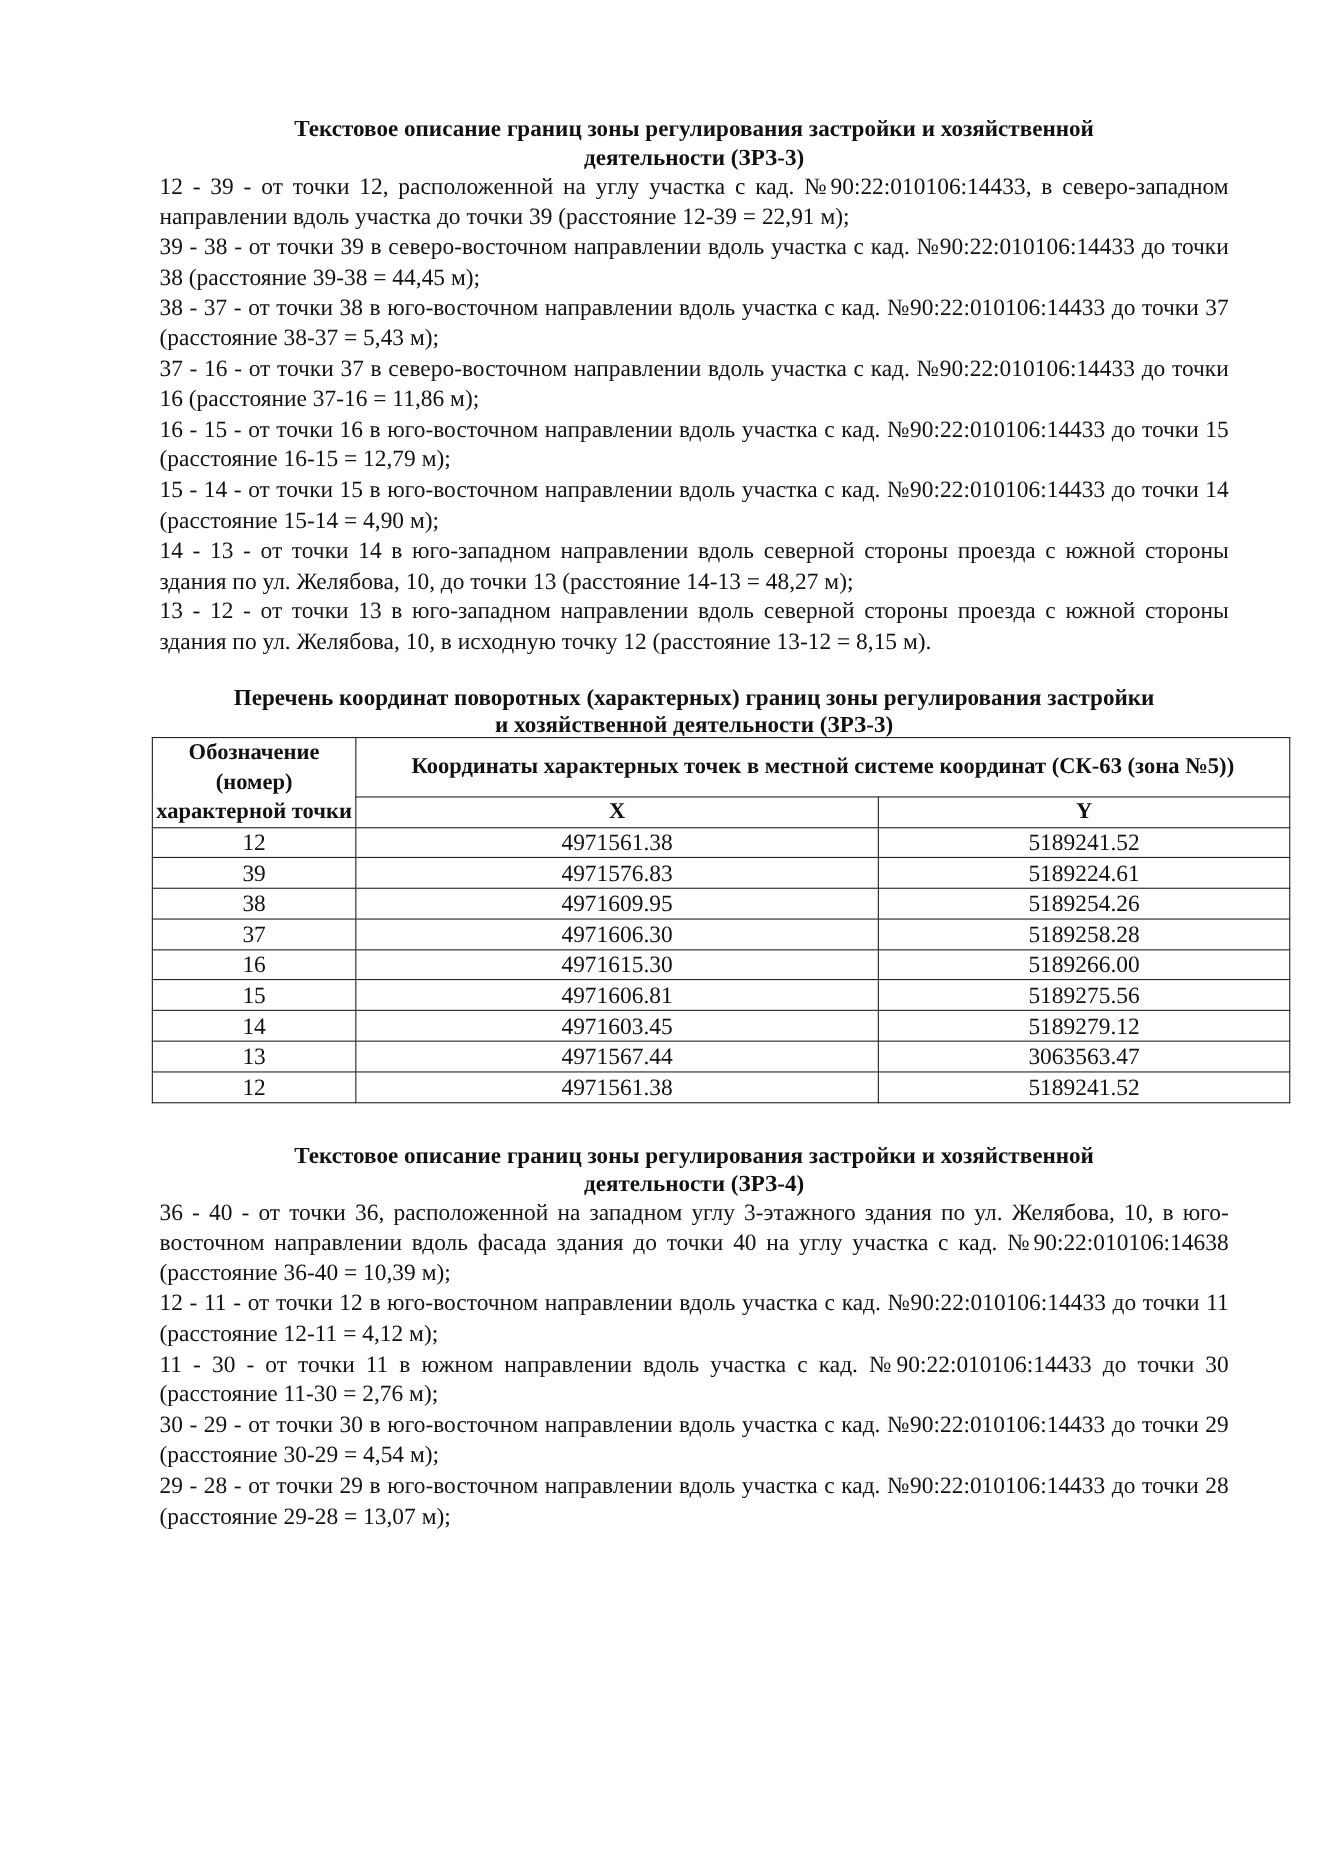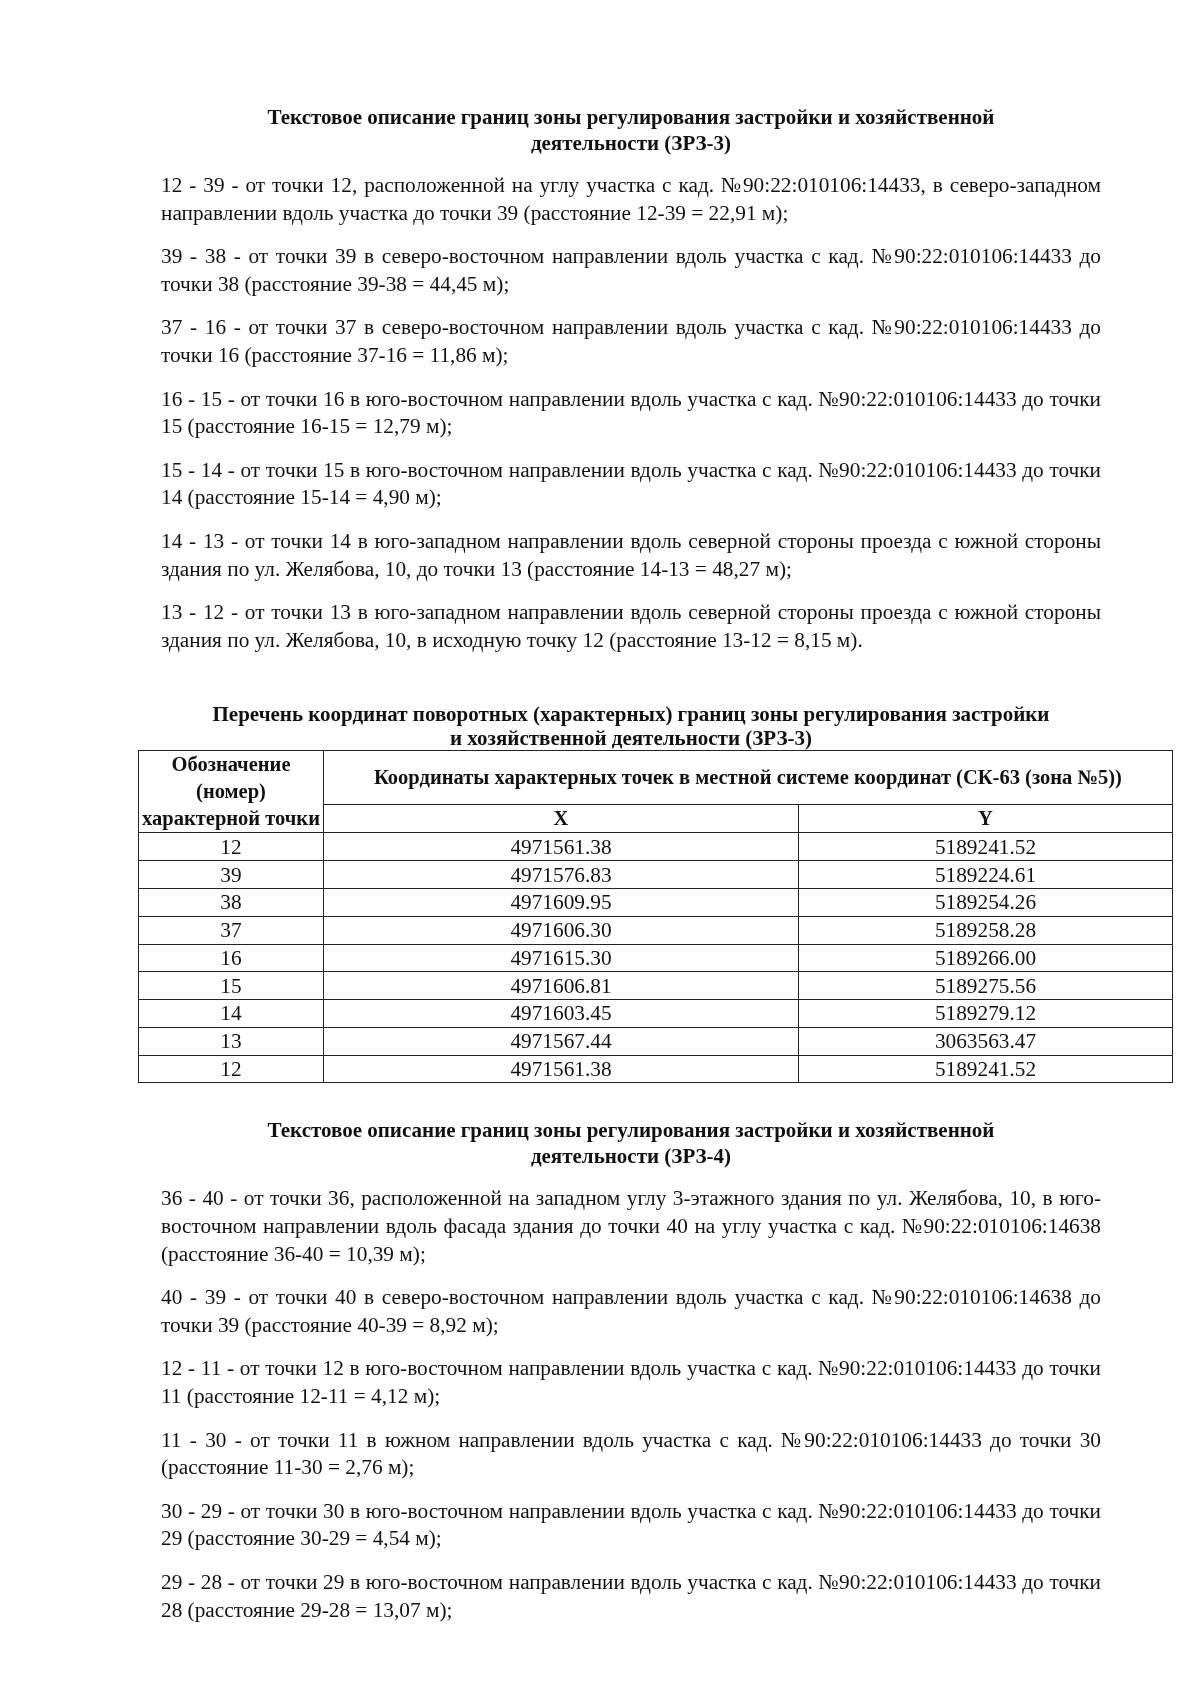--- a/index.html
+++ b/index.html
@@ -21,26 +21,26 @@
     font-weight: bold;
     font-size: 21px;
     line-height: 26px;
     text-align: center;
     margin: 0;
   }
   .para {
     font-size: 21.3px;
     line-height: 27.6px;
     text-align: justify;
-    margin: 16px;
+    margin: 0;
     padding: 0;
   }
   .section1 .heading { margin-bottom: 0px; }
   .table-title {
-    margin-top: 48px;
+    margin-top: 24px;
     font-weight: bold;
     font-size: 21px;
     line-height: 24px;
     text-align: center;
   }
   table.coords {
     border-collapse: collapse;
     position: relative;
     left: -7px;
     width: 1035px;
@@ -73,20 +73,21 @@
 
 <div class="page">
 
   <div class="section1">
     <div class="heading">
       <div>Текстовое описание границ зоны регулирования застройки и хозяйственной</div>
       <div>деятельности (ЗРЗ-3)</div>
     </div>
     <p class="para">12 - 39 - от точки 12, расположенной на углу участка с кад. №90:22:010106:14433, в северо-западном направлении вдоль участка до точки 39 (расстояние 12-39 = 22,91 м);</p>
     <p class="para">39 - 38 - от точки 39 в северо-восточном направлении вдоль участка с кад. №90:22:010106:14433 до точки 38 (расстояние 39-38 = 44,45 м);</p>
+    <p class="para">38 - 37 - от точки 38 в юго-восточном направлении вдоль участка с кад. №90:22:010106:14433 до точки 37 (расстояние 38-37 = 5,43 м);</p>
     <p class="para">37 - 16 - от точки 37 в северо-восточном направлении вдоль участка с кад. №90:22:010106:14433 до точки 16 (расстояние 37-16 = 11,86 м);</p>
     <p class="para">16 - 15 - от точки 16 в юго-восточном направлении вдоль участка с кад. №90:22:010106:14433 до точки 15 (расстояние 16-15 = 12,79 м);</p>
     <p class="para">15 - 14 - от точки 15 в юго-восточном направлении вдоль участка с кад. №90:22:010106:14433 до точки 14 (расстояние 15-14 = 4,90 м);</p>
     <p class="para">14 - 13 - от точки 14 в юго-западном направлении вдоль северной стороны проезда с южной стороны здания по ул. Желябова, 10, до точки 13 (расстояние 14-13 = 48,27 м);</p>
     <p class="para">13 - 12 - от точки 13 в юго-западном направлении вдоль северной стороны проезда с южной стороны здания по ул. Желябова, 10, в исходную точку 12 (расстояние 13-12 = 8,15 м).</p>
   </div>
 
   <div class="table-title">
     <div>Перечень координат поворотных (характерных) границ зоны регулирования застройки</div>
     <div>и хозяйственной деятельности (ЗРЗ-3)</div>
@@ -151,20 +152,19 @@
       </tr>
     </tbody>
   </table>
 
   <div class="section2">
     <div class="heading">
       <div>Текстовое описание границ зоны регулирования застройки и хозяйственной</div>
       <div>деятельности (ЗРЗ-4)</div>
     </div>
     <p class="para">36 - 40 - от точки 36, расположенной на западном углу 3-этажного здания по ул. Желябова, 10, в юго-восточном направлении вдоль фасада здания до точки 40 на углу участка с кад. №90:22:010106:14638 (расстояние 36-40 = 10,39 м);</p>
-    <p class="para">40 - 39 - от точки 40 в северо-восточном направлении вдоль участка с кад. №90:22:010106:14638 до точки 39 (расстояние 40-39 = 8,92 м);</p>
     <p class="para">12 - 11 - от точки 12 в юго-восточном направлении вдоль участка с кад. №90:22:010106:14433 до точки 11 (расстояние 12-11 = 4,12 м);</p>
     <p class="para">11 - 30 - от точки 11 в южном направлении вдоль участка с кад. №90:22:010106:14433 до точки 30 (расстояние 11-30 = 2,76 м);</p>
     <p class="para">30 - 29 - от точки 30 в юго-восточном направлении вдоль участка с кад. №90:22:010106:14433 до точки 29 (расстояние 30-29 = 4,54 м);</p>
     <p class="para">29 - 28 - от точки 29 в юго-восточном направлении вдоль участка с кад. №90:22:010106:14433 до точки 28 (расстояние 29-28 = 13,07 м);</p>
   </div>
 
 </div>
 
 </body></html>

